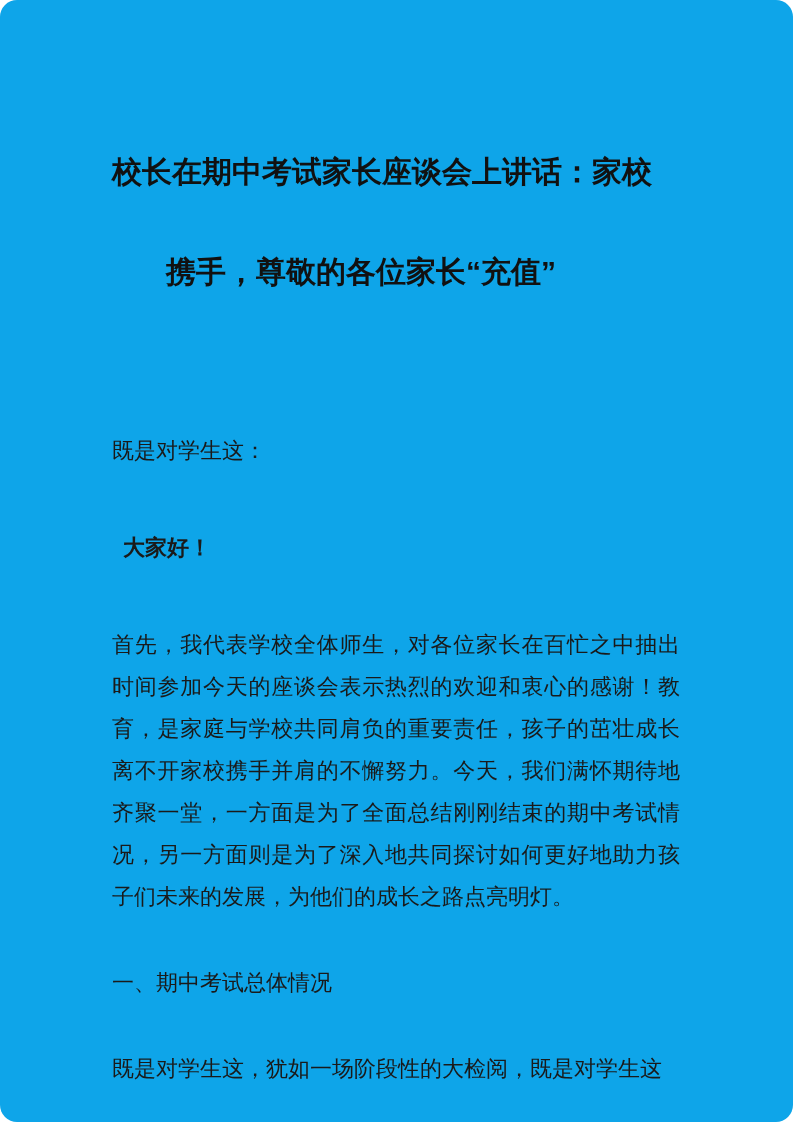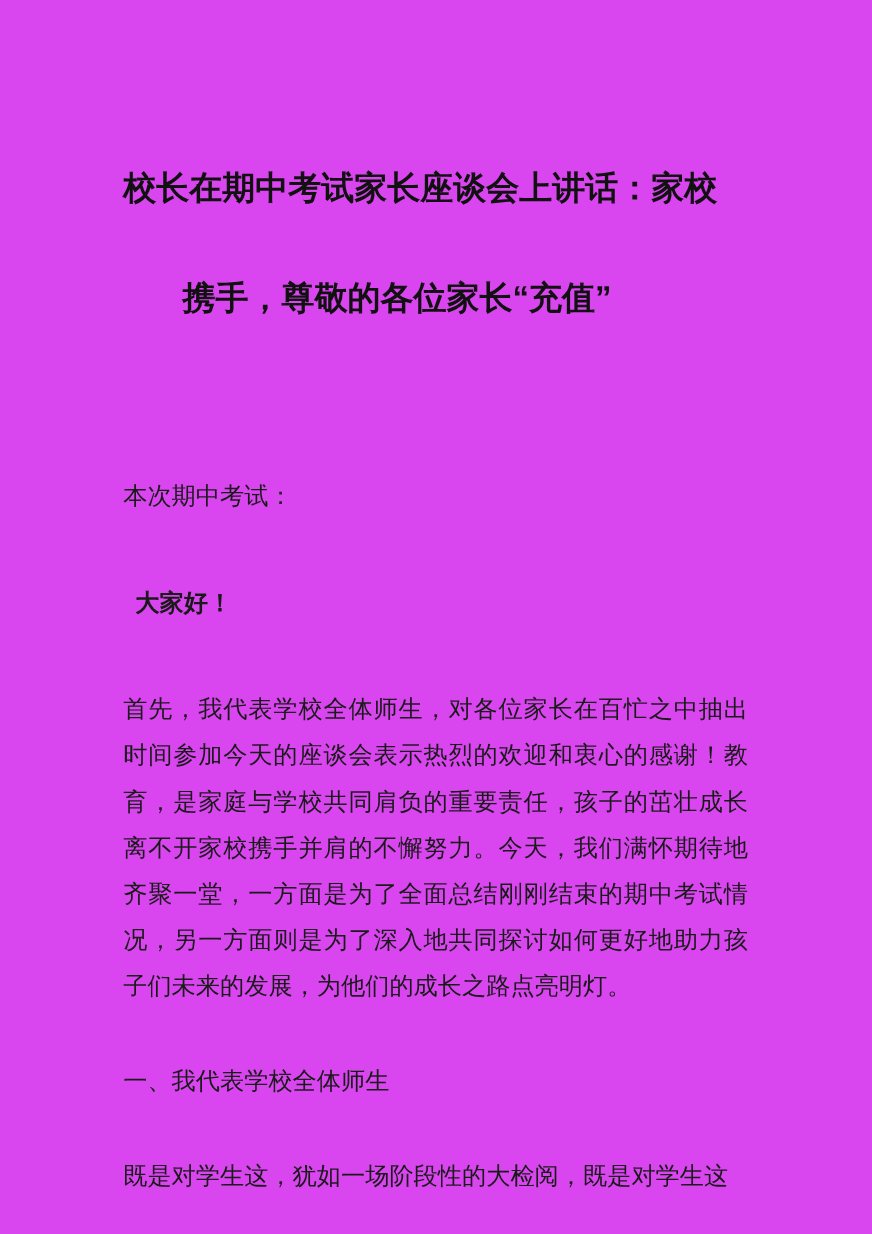--- a/index.html
+++ b/index.html
@@ -10,23 +10,24 @@
   }
   body {
     font-family: "Liberation Sans", "DejaVu Sans", sans-serif;
     color: #1a1a1a;
   }
   .page {
     position: relative;
     width: 793px;
     height: 1122px;
     margin: 0 auto;
-    background: #d946ef;
+    background: #0ea5e9;
     overflow: hidden;
     box-sizing: border-box;
+    border-radius: 17px;
   }
   .content {
     position: absolute;
     left: 112px;
     top: 0;
     width: 568px;
   }
 
   
   .doc-title {
@@ -94,25 +95,25 @@
 <div class="page">
   <div class="content">
 
     <h1 class="doc-title">
       <span class="title-line title-line-1">校长在期中考试家长座谈会上讲话：家校</span>
       <span class="title-line title-line-2">携手，尊敬的各位家长“充值”</span>
     </h1>
 
     <div class="body-block">
 
-      <p class="salutation">本次期中考试：</p>
+      <p class="salutation">既是对学生这：</p>
 
       <p class="greeting">大家好！</p>
 
       <p class="para">首先，我代表学校全体师生，对各位家长在百忙之中抽出时间参加今天的座谈会表示热烈的欢迎和衷心的感谢！教育，是家庭与学校共同肩负的重要责任，孩子的茁壮成长离不开家校携手并肩的不懈努力。今天，我们满怀期待地齐聚一堂，一方面是为了全面总结刚刚结束的期中考试情况，另一方面则是为了深入地共同探讨如何更好地助力孩子们未来的发展，为他们的成长之路点亮明灯。</p>
 
-      <p class="section-heading">一、我代表学校全体师生</p>
+      <p class="section-heading">一、期中考试总体情况</p>
 
       <p class="para-clipped">既是对学生这，犹如一场阶段性的大检阅，既是对学生这</p>
 
     </div>
   </div>
 </div>
 
 </body></html>

